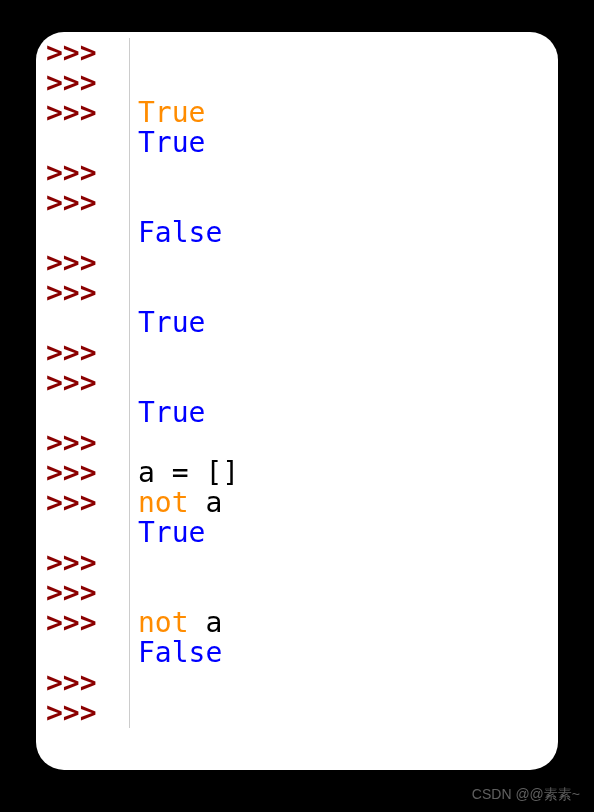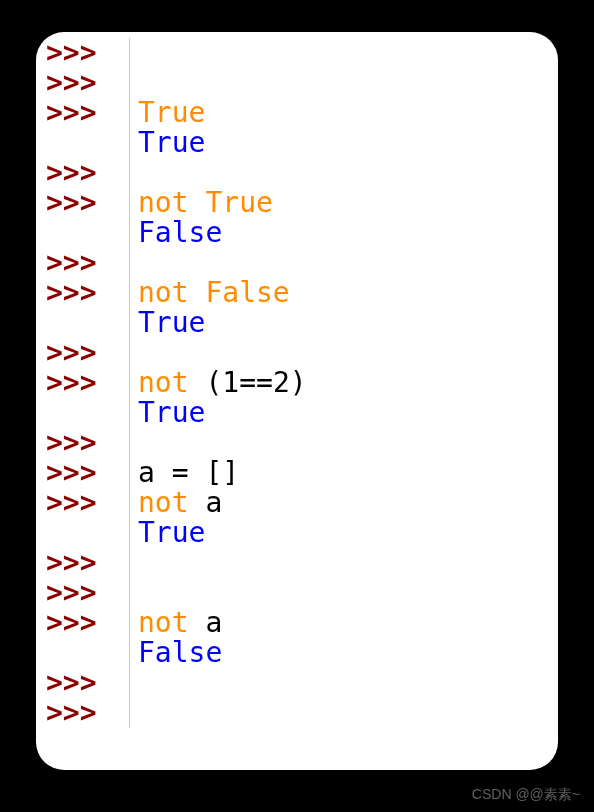--- a/index.html
+++ b/index.html
@@ -58,27 +58,27 @@
   </style>
 </head>
 <body>
 
 <div class="terminal" id="terminal">
     <div class="line"><div class="gutter">&gt;&gt;&gt;</div><div class="content"></div></div>
     <div class="line"><div class="gutter">&gt;&gt;&gt;</div><div class="content"></div></div>
     <div class="line"><div class="gutter">&gt;&gt;&gt;</div><div class="content"><span class="kw-orange">True</span></div></div>
     <div class="line"><div class="gutter"></div><div class="content"><span class="kw-blue">True</span></div></div>
     <div class="line"><div class="gutter">&gt;&gt;&gt;</div><div class="content"></div></div>
-    <div class="line"><div class="gutter">&gt;&gt;&gt;</div><div class="content"><span class="kw-orange">not</span><span class="kw-black"> </span><span class="kw-orange">True</span></div></div>
+    <div class="line"><div class="gutter">&gt;&gt;&gt;</div></div>
     <div class="line"><div class="gutter"></div><div class="content"><span class="kw-blue">False</span></div></div>
     <div class="line"><div class="gutter">&gt;&gt;&gt;</div><div class="content"></div></div>
-    <div class="line"><div class="gutter">&gt;&gt;&gt;</div><div class="content"><span class="kw-orange">not</span><span class="kw-black"> </span><span class="kw-orange">False</span></div></div>
+    <div class="line"><div class="gutter">&gt;&gt;&gt;</div></div>
     <div class="line"><div class="gutter"></div><div class="content"><span class="kw-blue">True</span></div></div>
     <div class="line"><div class="gutter">&gt;&gt;&gt;</div><div class="content"></div></div>
-    <div class="line"><div class="gutter">&gt;&gt;&gt;</div><div class="content"><span class="kw-orange">not</span><span class="kw-black"> (</span><span class="kw-black">1</span><span class="kw-black">==</span><span class="kw-black">2</span><span class="kw-black">)</span></div></div>
+    <div class="line"><div class="gutter">&gt;&gt;&gt;</div></div>
     <div class="line"><div class="gutter"></div><div class="content"><span class="kw-blue">True</span></div></div>
     <div class="line"><div class="gutter">&gt;&gt;&gt;</div><div class="content"></div></div>
     <div class="line"><div class="gutter">&gt;&gt;&gt;</div><div class="content"><span class="kw-black">a = []</span></div></div>
     <div class="line"><div class="gutter">&gt;&gt;&gt;</div><div class="content"><span class="kw-orange">not</span><span class="kw-black"> a</span></div></div>
     <div class="line"><div class="gutter"></div><div class="content"><span class="kw-blue">True</span></div></div>
     <div class="line"><div class="gutter">&gt;&gt;&gt;</div><div class="content"></div></div>
     <div class="line"><div class="gutter">&gt;&gt;&gt;</div></div>
     <div class="line"><div class="gutter">&gt;&gt;&gt;</div><div class="content"><span class="kw-orange">not</span><span class="kw-black"> a</span></div></div>
     <div class="line"><div class="gutter"></div><div class="content"><span class="kw-blue">False</span></div></div>
     <div class="line"><div class="gutter">&gt;&gt;&gt;</div><div class="content"></div></div>

